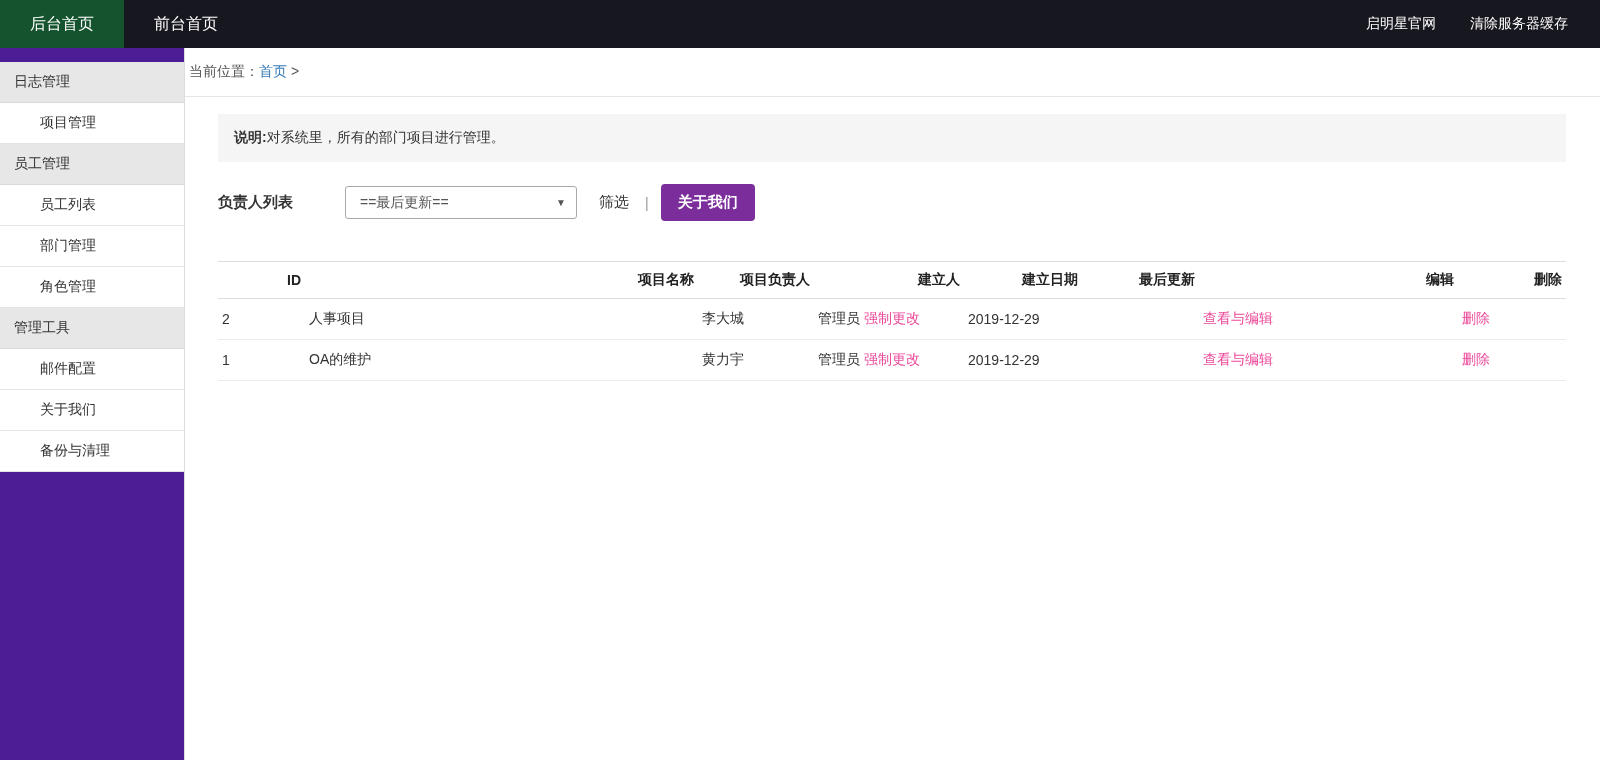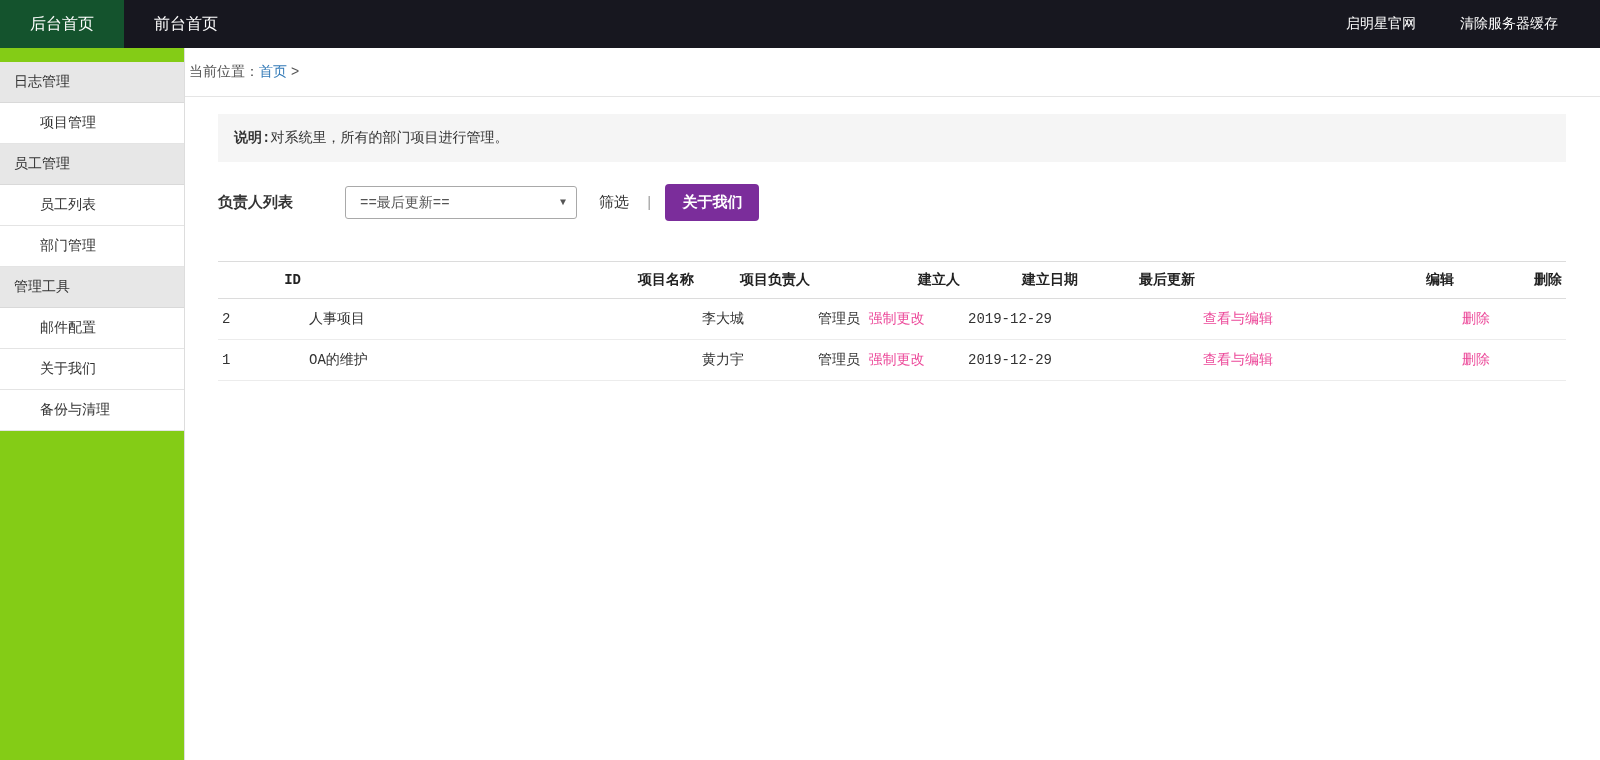--- a/index.html
+++ b/index.html
@@ -3,36 +3,36 @@
 <meta charset="utf-8">
 <style>
   * { box-sizing: border-box; margin: 0; padding: 0; }
   html, body { width: 1600px; height: 760px; overflow: hidden; }
   body { font-family: "Liberation Sans", "DejaVu Sans", sans-serif; font-size: 14px; color: #333; background: #fff; }
 
   
   .topbar { height: 48px; background: #17171f; display: flex; align-items: stretch; }
   .topbar .tab { display: flex; align-items: center; padding: 0 30px; color: #fff; font-size: 16px; cursor: pointer; }
   .topbar .tab.active { background: #14532d; }
-  .topbar-right { margin-left: auto; display: flex; align-items: center; gap: 44px; padding-right: 42px; }
+  .topbar-right { margin-left: auto; display: flex; align-items: center; gap: 34px; padding-right: 32px; }
   .topbar-right a { color: #fff; font-size: 14px; text-decoration: none; cursor: pointer; }
 
   
   .layout { display: flex; height: 712px; }
 
   
-  .sidebar { width: 185px; background: #84cc16; border-right: 1px solid #ddd; padding-top: 14px; flex-shrink: 0; }
+  .sidebar { width: 185px; background: #4c1d95; border-right: 1px solid #ddd; padding-top: 14px; flex-shrink: 0; }
   .side-header { background: #e7e7e7; padding: 11px 14px; font-size: 14px; color: #333; border-bottom: 1px solid #d9d9d9; }
   .side-item { background: #fff; padding: 11px 14px 11px 40px; font-size: 14px; color: #333; border-bottom: 1px solid #e4e4e4; cursor: pointer; }
 
   
   .main { flex: 1; background: #fff; min-width: 0; }
   .breadcrumb { padding: 15px 4px; font-size: 14px; color: #555; border-bottom: 1px solid #e5e5e5; }
   .breadcrumb a { color: #337ab7; text-decoration: none; cursor: pointer; }
-  .content { padding: 0 34px 8px 33px; font-family: Liberation Mono, monospace; }
+  .content { padding: 0 34px 8px 33px; }
 
   .note { margin-top: 17px; background: #f5f5f5; padding: 15px 16px; font-size: 14px; color: #333; }
   .note b { font-weight: bold; }
 
   .filter-row { margin-top: 22px; display: flex; align-items: center; }
   .filter-label { font-weight: bold; font-size: 15px; }
   .select-box { margin-left: 52px; width: 232px; height: 33px; border: 1px solid #a9a9a9; border-radius: 3px; background: #fff; display: flex; align-items: center; justify-content: space-between; padding: 0 10px 0 14px; cursor: pointer; }
   .select-box .select-text { color: #555; font-size: 14px; }
   .select-box .caret { color: #555; font-size: 10px; }
   .filter-link { margin-left: 22px; color: #333; text-decoration: none; cursor: pointer; font-size: 15px; }
@@ -60,20 +60,21 @@
 
 <div class="layout">
 
   <div class="sidebar">
     <div class="side-header">日志管理</div>
     <div class="side-item">项目管理</div>
 
     <div class="side-header">员工管理</div>
     <div class="side-item">员工列表</div>
     <div class="side-item">部门管理</div>
+    <div class="side-item">角色管理</div>
 
     <div class="side-header">管理工具</div>
     <div class="side-item">邮件配置</div>
     <div class="side-item">关于我们</div>
     <div class="side-item">备份与清理</div>
   </div>
 
   <div class="main">
 
     <div class="breadcrumb">

